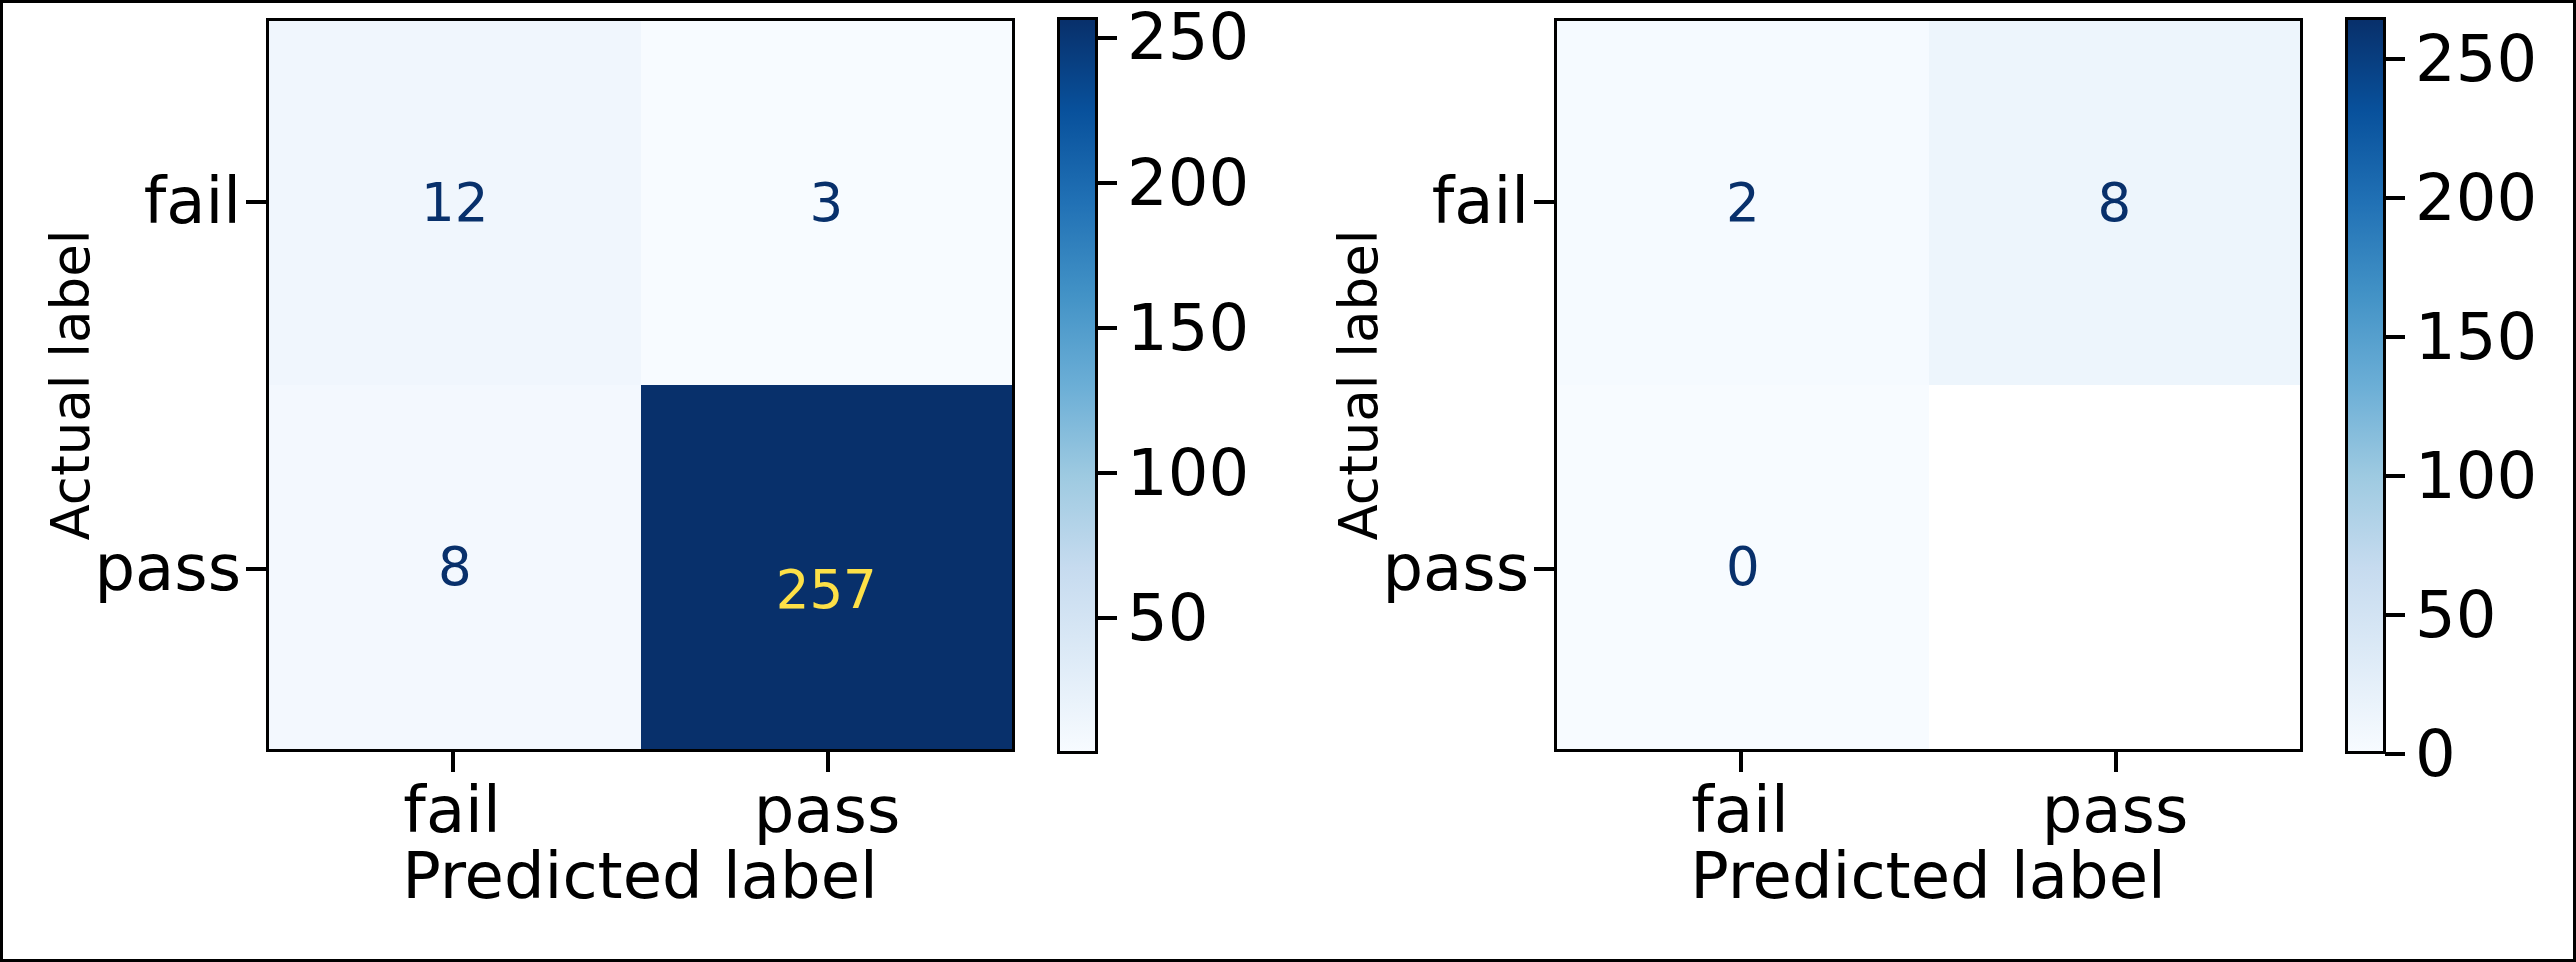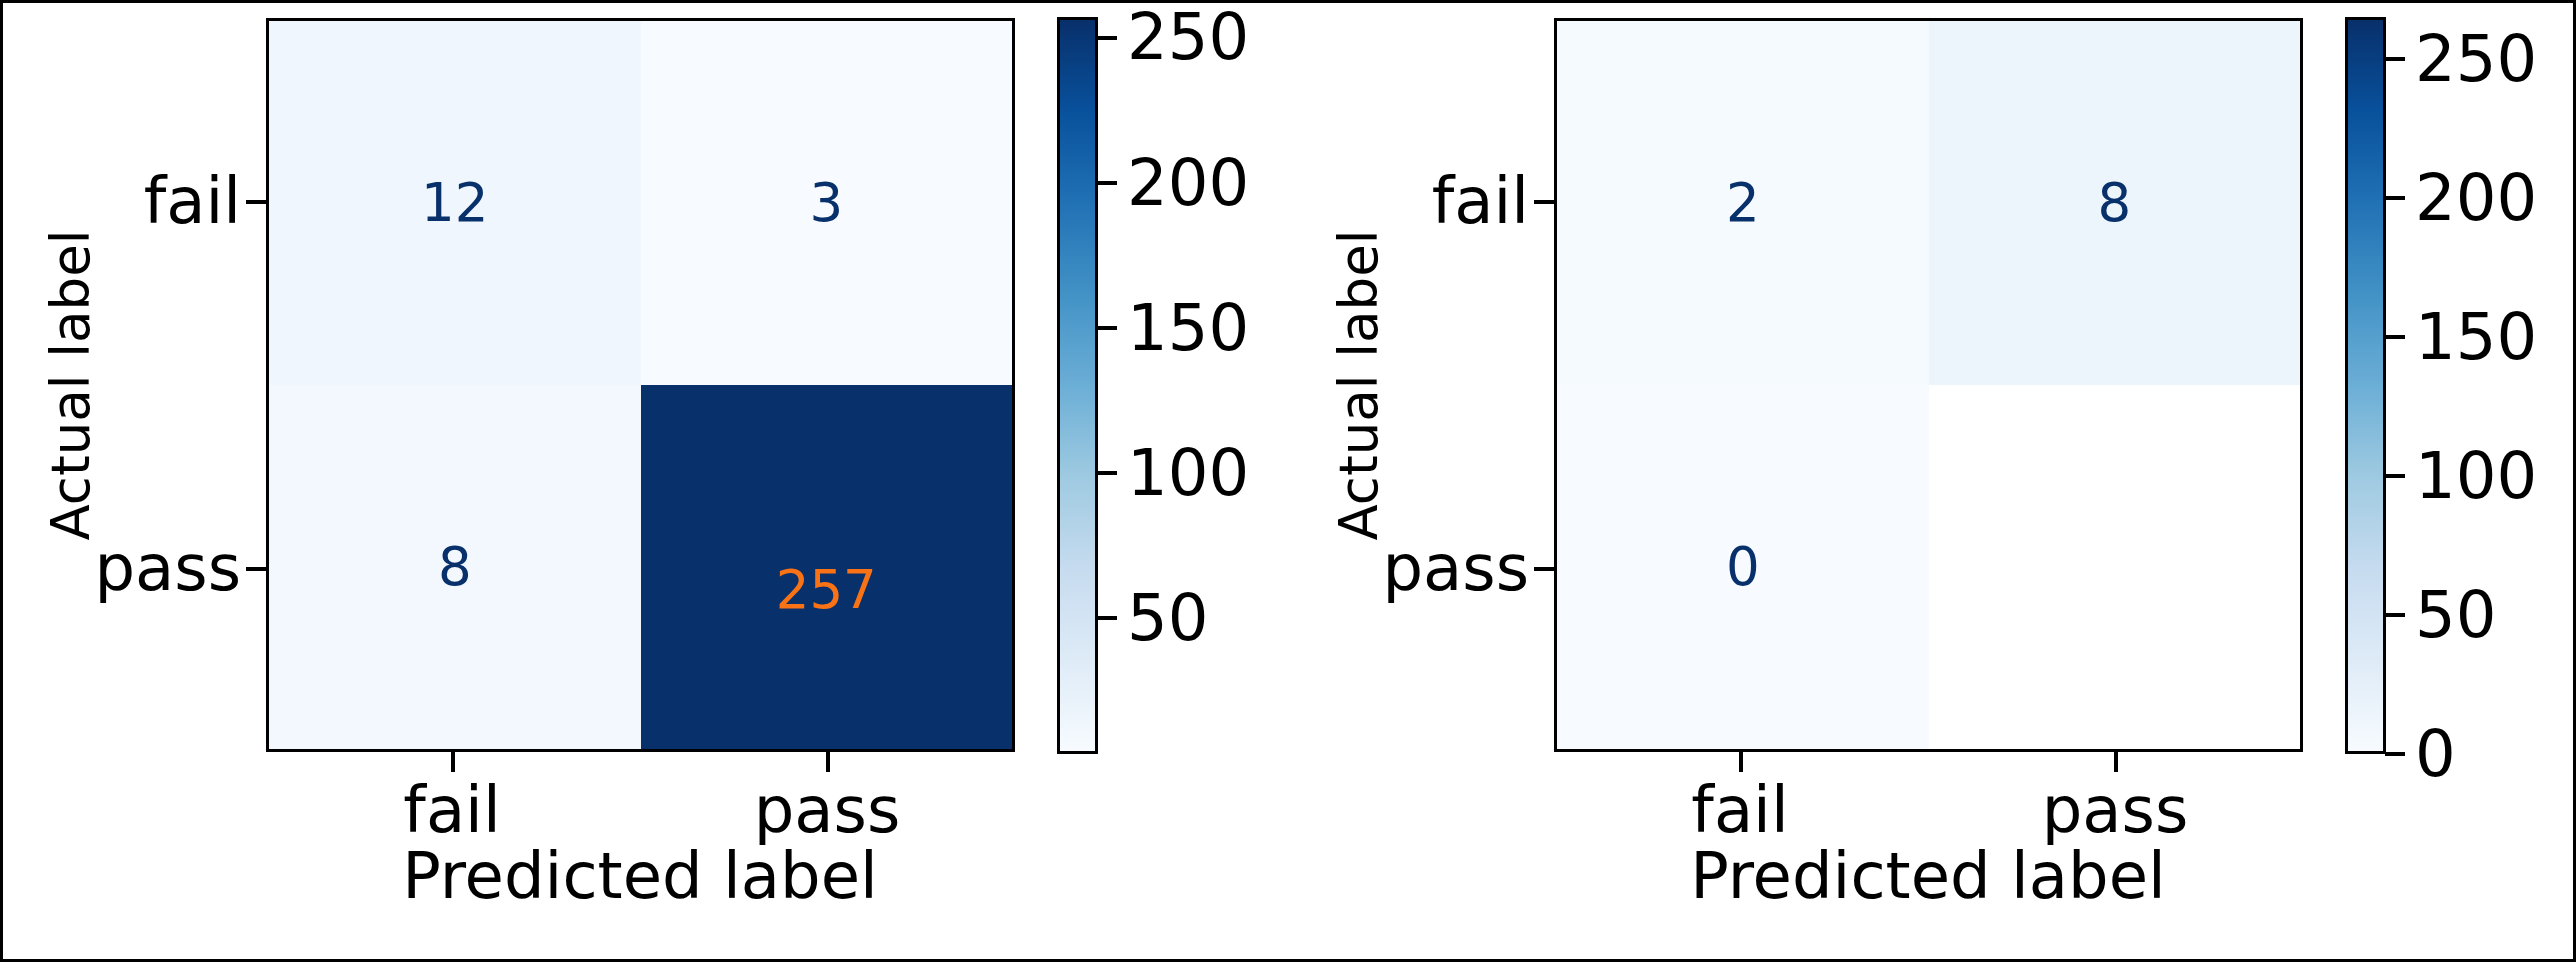--- a/index.html
+++ b/index.html
@@ -73,21 +73,21 @@
         <div class="cell" style="background: rgb(240, 246, 253);">
           <span class="ann" style="color: rgb(8, 48, 107);">12</span>
         </div>
         <div class="cell" style="background: rgb(247, 251, 255);">
           <span class="ann" style="color: rgb(8, 48, 107);">3</span>
         </div>
         <div class="cell" style="background: rgb(243, 248, 254);">
           <span class="ann" style="color: rgb(8, 48, 107);">8</span>
         </div>
         <div class="cell" style="background: rgb(8, 48, 107);">
-          <span class="ann" style="color: #f97316; margin-top: 45px;">257</span>
+          <span class="ann" style="color: #fde047; margin-top: 45px;">257</span>
         </div>
       </div>
 
     <div class="tickmark xtickmark xm0"></div>
     <div class="tickmark xtickmark xm1"></div>
     <div class="txt xtick-label xt0">fail</div>
     <div class="txt xtick-label xt1">pass</div>
     <div class="txt xlabel">Predicted label</div>
 
     <div class="colorbar" style="background: linear-gradient(to top, rgb(247, 251, 255) 0%, rgb(222, 235, 247) 12.5%, rgb(198, 219, 239) 25%, rgb(158, 202, 225) 37.5%, rgb(107, 174, 214) 50%, rgb(66, 146, 198) 62.5%, rgb(33, 113, 181) 75%, rgb(8, 81, 156) 87.5%, rgb(8, 48, 107) 100%);"></div>

